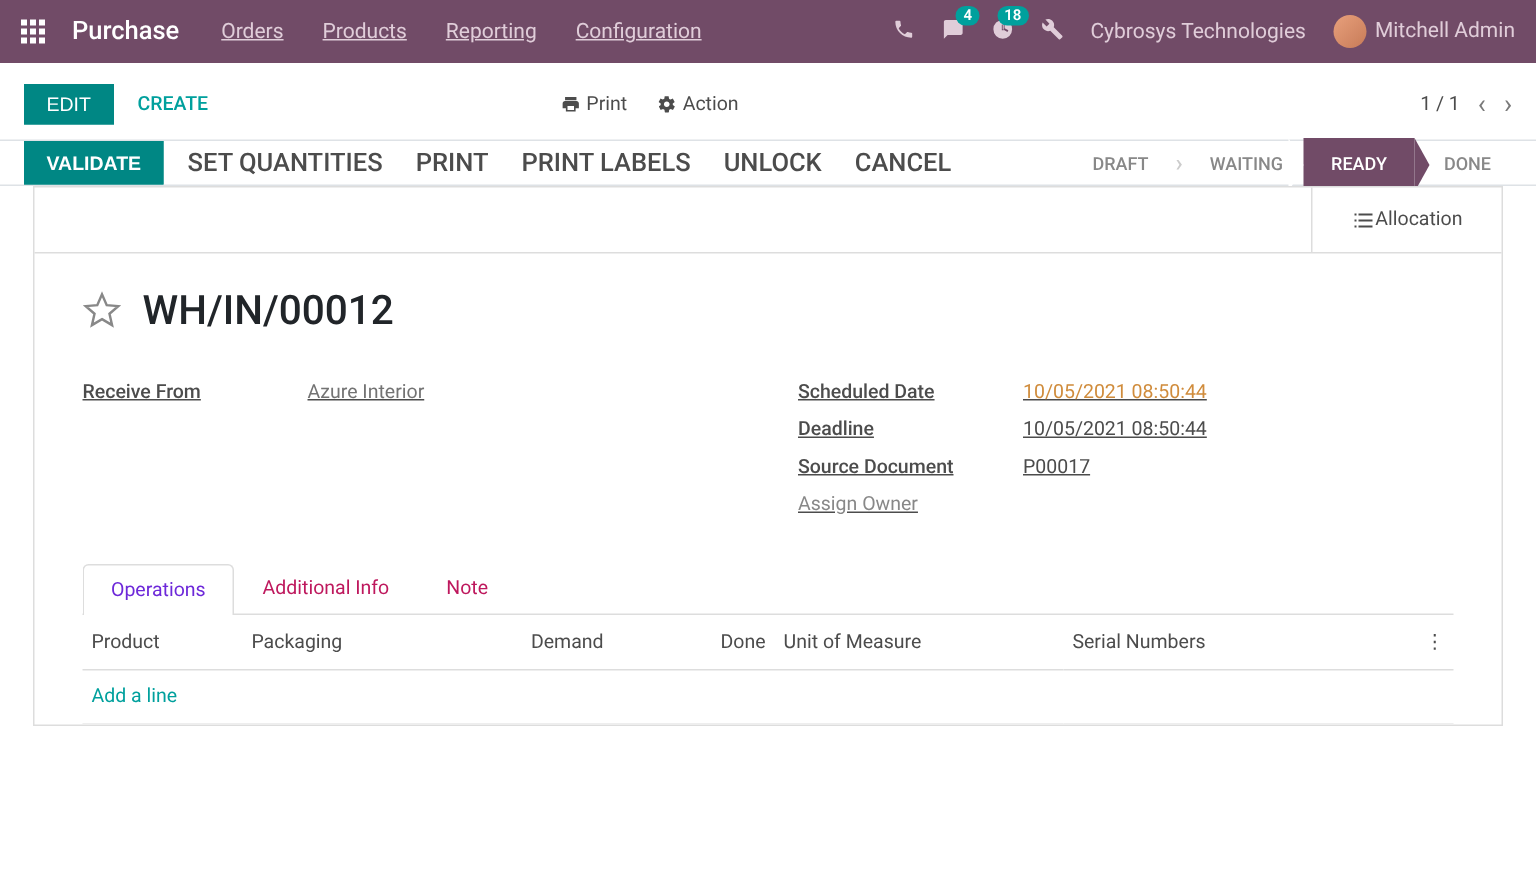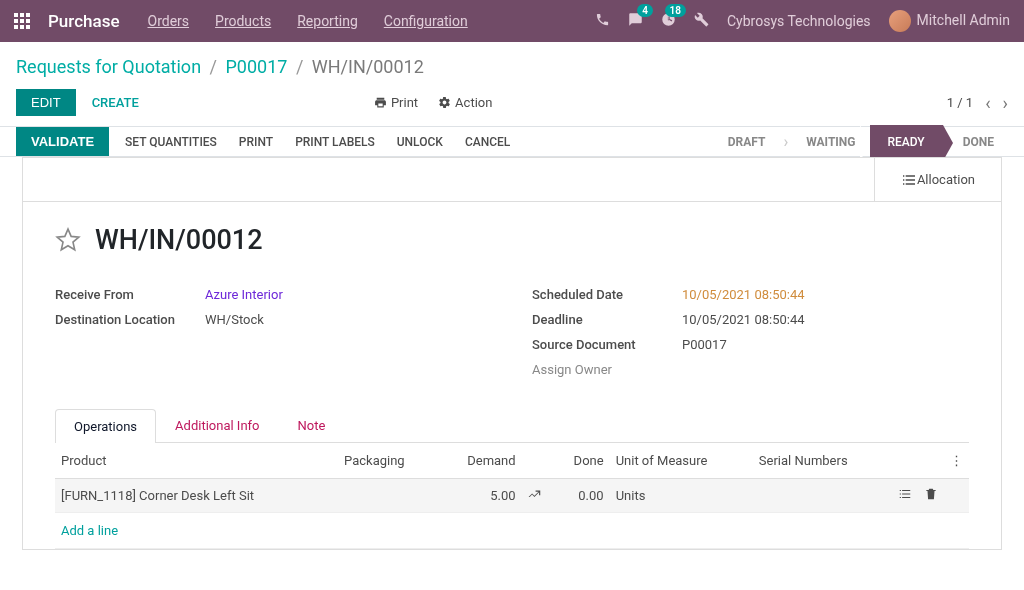--- a/index.html
+++ b/index.html
@@ -27,55 +27,55 @@
 .btn-edit { background: #008784; color: #fff; border: 1px solid #008784; padding: 5px 14px; font-size: 13px; font-weight: 500; cursor: pointer; }
 .btn-link { color: #00a09d; font-size: 13px; font-weight: 500; cursor: pointer; }
 .control-center { margin-left: auto; margin-right: auto; display: flex; gap: 20px; color: #4c4c4c; }
 .control-center > span { cursor: pointer; display: flex; align-items: center; gap: 4px; }
 .pager { margin-left: auto; display: flex; align-items: center; gap: 12px; font-size: 13px; color: #4c4c4c; }
 .chev { color: #7a7a7a; cursor: pointer; font-size: 18px; line-height: 1; }
 
 
 .status-bar { display: flex; align-items: center; border-top: 1px solid #dee2e6; border-bottom: 1px solid #dee2e6; padding: 0 16px; height: 31px; }
 .btn-validate { background: #008784; color: #fff; border: 1px solid #008784; padding: 6px 14px; font-size: 13px; font-weight: 600; cursor: pointer; margin-right: 16px; }
-.status-actions { display: flex; gap: 22px; font-size: 12px; font-weight: 500; color: #4c4c4c; }
+.status-actions { display: flex; gap: 22px; font-size: 17px; font-weight: 500; color: #4c4c4c; }
 .status-actions span { cursor: pointer; }
 .status-stages { margin-left: auto; display: flex; align-items: center; font-size: 12px; font-weight: 500; }
-.stage { padding: 8px 14px; color: #888; position: relative; font-weight: bold; }
+.stage { padding: 8px 14px; color: #888; position: relative; }
 .stage::after { content: ""; position: absolute; right: -8px; top: 50%; transform: translateY(-50%); border-left: 8px solid transparent; border-top: 12px solid transparent; border-bottom: 12px solid transparent; }
 .stage-ready { background: #714b67; color: #fff; padding: 10px 18px; position: relative; }
 .stage-ready::before { content: ""; position: absolute; left: -10px; top: 0; bottom: 0; width: 0; border-top: 18px solid transparent; border-bottom: 18px solid transparent; border-left: 10px solid #fff; }
 .stage-ready::after { content: ""; position: absolute; right: -10px; top: 0; bottom: 0; width: 0; border-top: 18px solid transparent; border-bottom: 18px solid transparent; border-left: 10px solid #714b67; }
 .chev-sep { color: #ccc; padding: 0 4px; font-size: 16px; }
 
 
 .sheet-wrap { padding: 0 22px; }
 .sheet { border: 1px solid #ddd; background: #fff; position: relative; }
 .button-box { display: flex; justify-content: flex-end; border-bottom: 1px solid #ddd; height: 44px; }
 .stat-btn { border-left: 1px solid #ddd; padding: 10px 26px; display: flex; align-items: center; color: #4c4c4c; cursor: pointer; }
 .stat-btn svg { width: 16px; height: 16px; fill: #4c4c4c; }
 
 .form-body { padding: 22px 32px 0; }
 .title-row { display: flex; align-items: center; gap: 14px; margin-bottom: 26px; }
 .star-icon { width: 26px; height: 26px; fill: none; stroke: #888; stroke-width: 1.5; cursor: pointer; }
 .doc-title { font-size: 27px; font-weight: 500; color: #212529; }
 
 .field-grid { display: flex; gap: 40px; }
-.field-col { flex: 1; }
+.field-col { flex: 1; text-decoration: underline; }
 .field-row { display: flex; padding: 5px 0; font-size: 13px; align-items: baseline; }
 .field-label { width: 150px; font-weight: 500; color: #4c4c4c; }
 .field-val { color: #4c4c4c; }
-.field-val.link { color: #6d28d9; cursor: pointer; }
+.field-val.link { color: #737373; cursor: pointer; }
 .field-val.warn { color: #d08c3c; }
 .field-label.muted { color: #888; font-weight: 400; }
 
 
 .tabs { display: flex; margin-top: 26px; border-bottom: 1px solid #ddd; }
 .tab { padding: 9px 18px; border: 1px solid transparent; border-bottom: none; cursor: pointer; color: #be185d; font-size: 13px; }
-.tab.active { border-color: #ddd; background: #fff; position: relative; top: 1px; border-radius: 4px 4px 0 0; color: #0f172a; }
+.tab.active { border-color: #ddd; background: #fff; position: relative; top: 1px; border-radius: 4px 4px 0 0; color: #6d28d9; }
 
 
 .op-table { width: 100%; border-collapse: collapse; font-size: 13px; }
 .op-table th { text-align: left; padding: 10px 6px; font-weight: 400; color: #4c4c4c; border-bottom: 1px solid #ddd; font-size: 13px; }
 .op-table th.r, .op-table td.r { text-align: right; }
 .op-table td { padding: 8px 6px; background: #f5f5f5; border-bottom: 1px solid #eee; }
 .op-table tr.addline td { background: transparent; color: #00a09d; cursor: pointer; padding: 10px 6px; }
 .kebab { text-align: right; cursor: pointer; }
 .tiny-icon { width: 14px; height: 14px; fill: #4c4c4c; cursor: pointer; }
 </style>
@@ -119,27 +119,20 @@
     </span>
     <span><svg class="icon-svg" viewBox="0 0 24 24">
           <path d="M22.7 19l-9.1-9.1c.9-2.3.4-5-1.5-6.9-2-2-5-2.4-7.4-1.3l4.3 4.3-3 3-4.3-4.3C.6 7.1 1 10.1 3 12.1c1.9 1.9 4.6 2.4 6.9 1.5l9.1 9.1c.4.4 1 .4 1.4 0l2.3-2.3c.4-.4.4-1 0-1.4z"></path>
         </svg></span>
     <span>Cybrosys Technologies</span>
     <span><span class="avatar"></span><span>Mitchell Admin</span></span>
   </div>
 </div>
 
 <div class="breadcrumb-bar">
-  <div class="breadcrumb">
-    <a href="#">Requests for Quotation</a>
-    <span class="sep">/</span>
-    <a href="#">P00017</a>
-    <span class="sep">/</span>
-    <span>WH/IN/00012</span>
-  </div>
   <div class="control-row">
     <button class="btn-edit">EDIT</button>
     <span class="btn-link">CREATE</span>
     <div class="control-center">
       <span>
           <svg width="13" height="13" viewBox="0 0 24 24" fill="#4c4c4c">
             <path d="M19 8H5c-1.7 0-3 1.3-3 3v6h4v4h12v-4h4v-6c0-1.7-1.3-3-3-3zm-3 11H8v-5h8v5zM19 3H5v4h14V3z"></path>
           </svg>
           <span>Print</span>
         </span>
@@ -193,24 +186,20 @@
             <path d="M12 17.3l6.2 3.7-1.6-7 5.4-4.7-7.1-.6L12 2 9.1 8.7 2 9.3l5.4 4.7-1.6 7z"></path>
           </svg>
         <h1 class="doc-title">WH/IN/00012</h1>
       </div>
 
       <div class="field-grid">
         <div class="field-col">
           <div class="field-row">
               <span class="field-label">Receive From</span>
               <span class="field-val link">Azure Interior</span>
-            </div>
-          <div class="field-row">
-              <span class="field-label">Destination Location</span>
-              <span class="field-val">WH/Stock</span>
             </div>
         </div>
         <div class="field-col">
           <div class="field-row">
               <span class="field-label">Scheduled Date</span>
               <span class="field-val warn">10/05/2021 08:50:44</span>
             </div>
           <div class="field-row">
               <span class="field-label">Deadline</span>
               <span class="field-val">10/05/2021 08:50:44</span>
@@ -240,38 +229,20 @@
             <th style="width:30px"></th>
             <th class="r">Done</th>
             <th>Unit of Measure</th>
             <th>Serial Numbers</th>
             <th style="width:24px"></th>
             <th style="width:24px"></th>
             <th class="kebab" style="width:20px">⋮</th>
           </tr>
         </thead>
         <tbody>
-          <tr>
-            <td>[FURN_1118] Corner Desk Left Sit</td>
-            <td></td>
-            <td class="r">5.00</td>
-            <td><svg class="tiny-icon" viewBox="0 0 24 24">
-                  <path d="M3 17l4-4 4 4 8-8v5h2V6h-8v2h5l-7 7-4-4-6 6z"></path>
-                </svg></td>
-            <td class="r">0.00</td>
-            <td>Units</td>
-            <td></td>
-            <td><svg class="tiny-icon" viewBox="0 0 24 24">
-                  <path d="M3 5h2v2H3zm4 0h14v2H7zm-4 6h2v2H3zm4 0h14v2H7zm-4 6h2v2H3zm4 0h14v2H7z"></path>
-                </svg></td>
-            <td><svg class="tiny-icon" viewBox="0 0 24 24">
-                  <path d="M6 7h12l-1 14H7L6 7zm3-4h6l1 2h4v2H4V5h4l1-2z"></path>
-                </svg></td>
-            <td></td>
-          </tr>
           <tr class="addline">
               <td colspan="10">Add a line</td>
             </tr>
         </tbody>
       </table>
     </div>
   </div>
 </div>
 
 </body></html>

